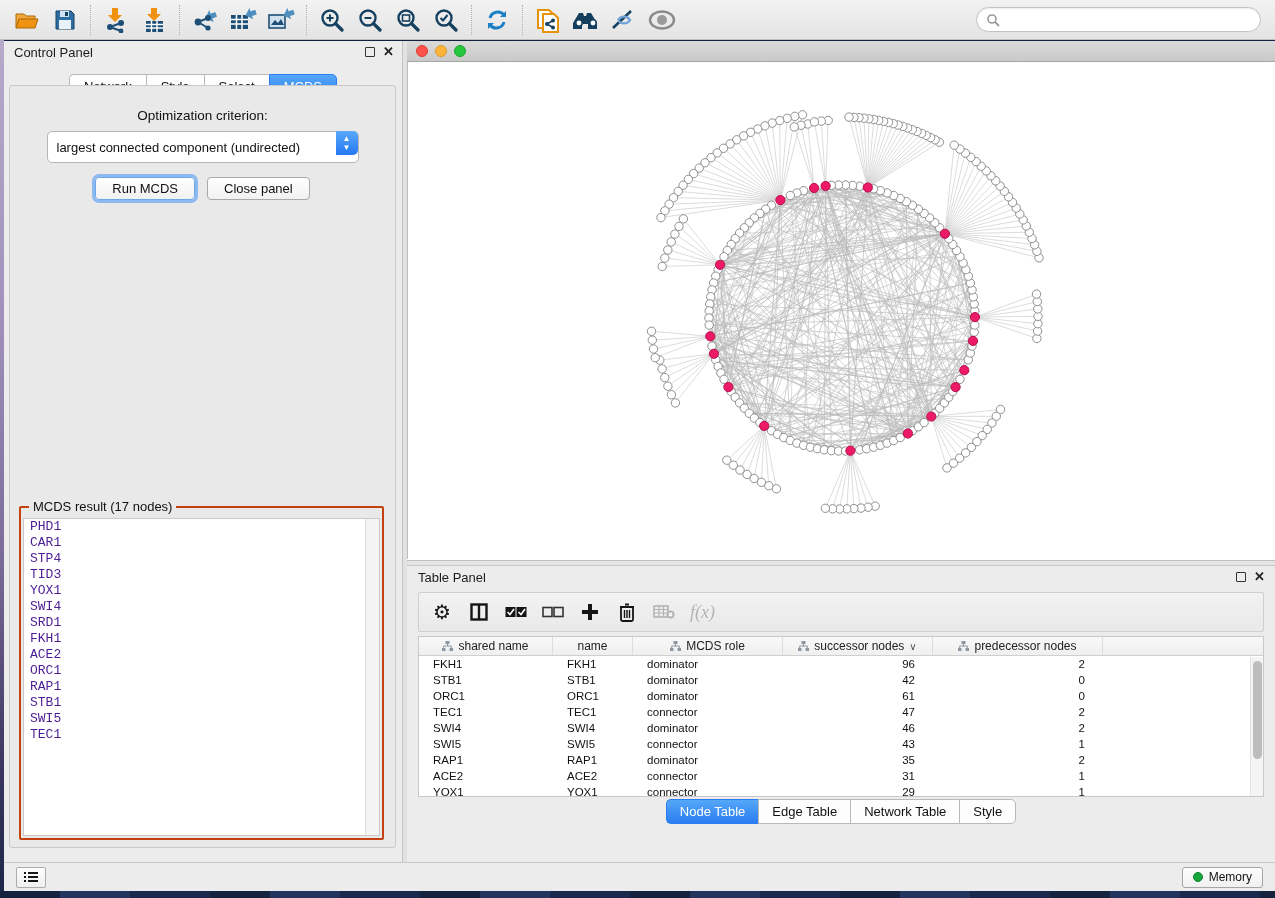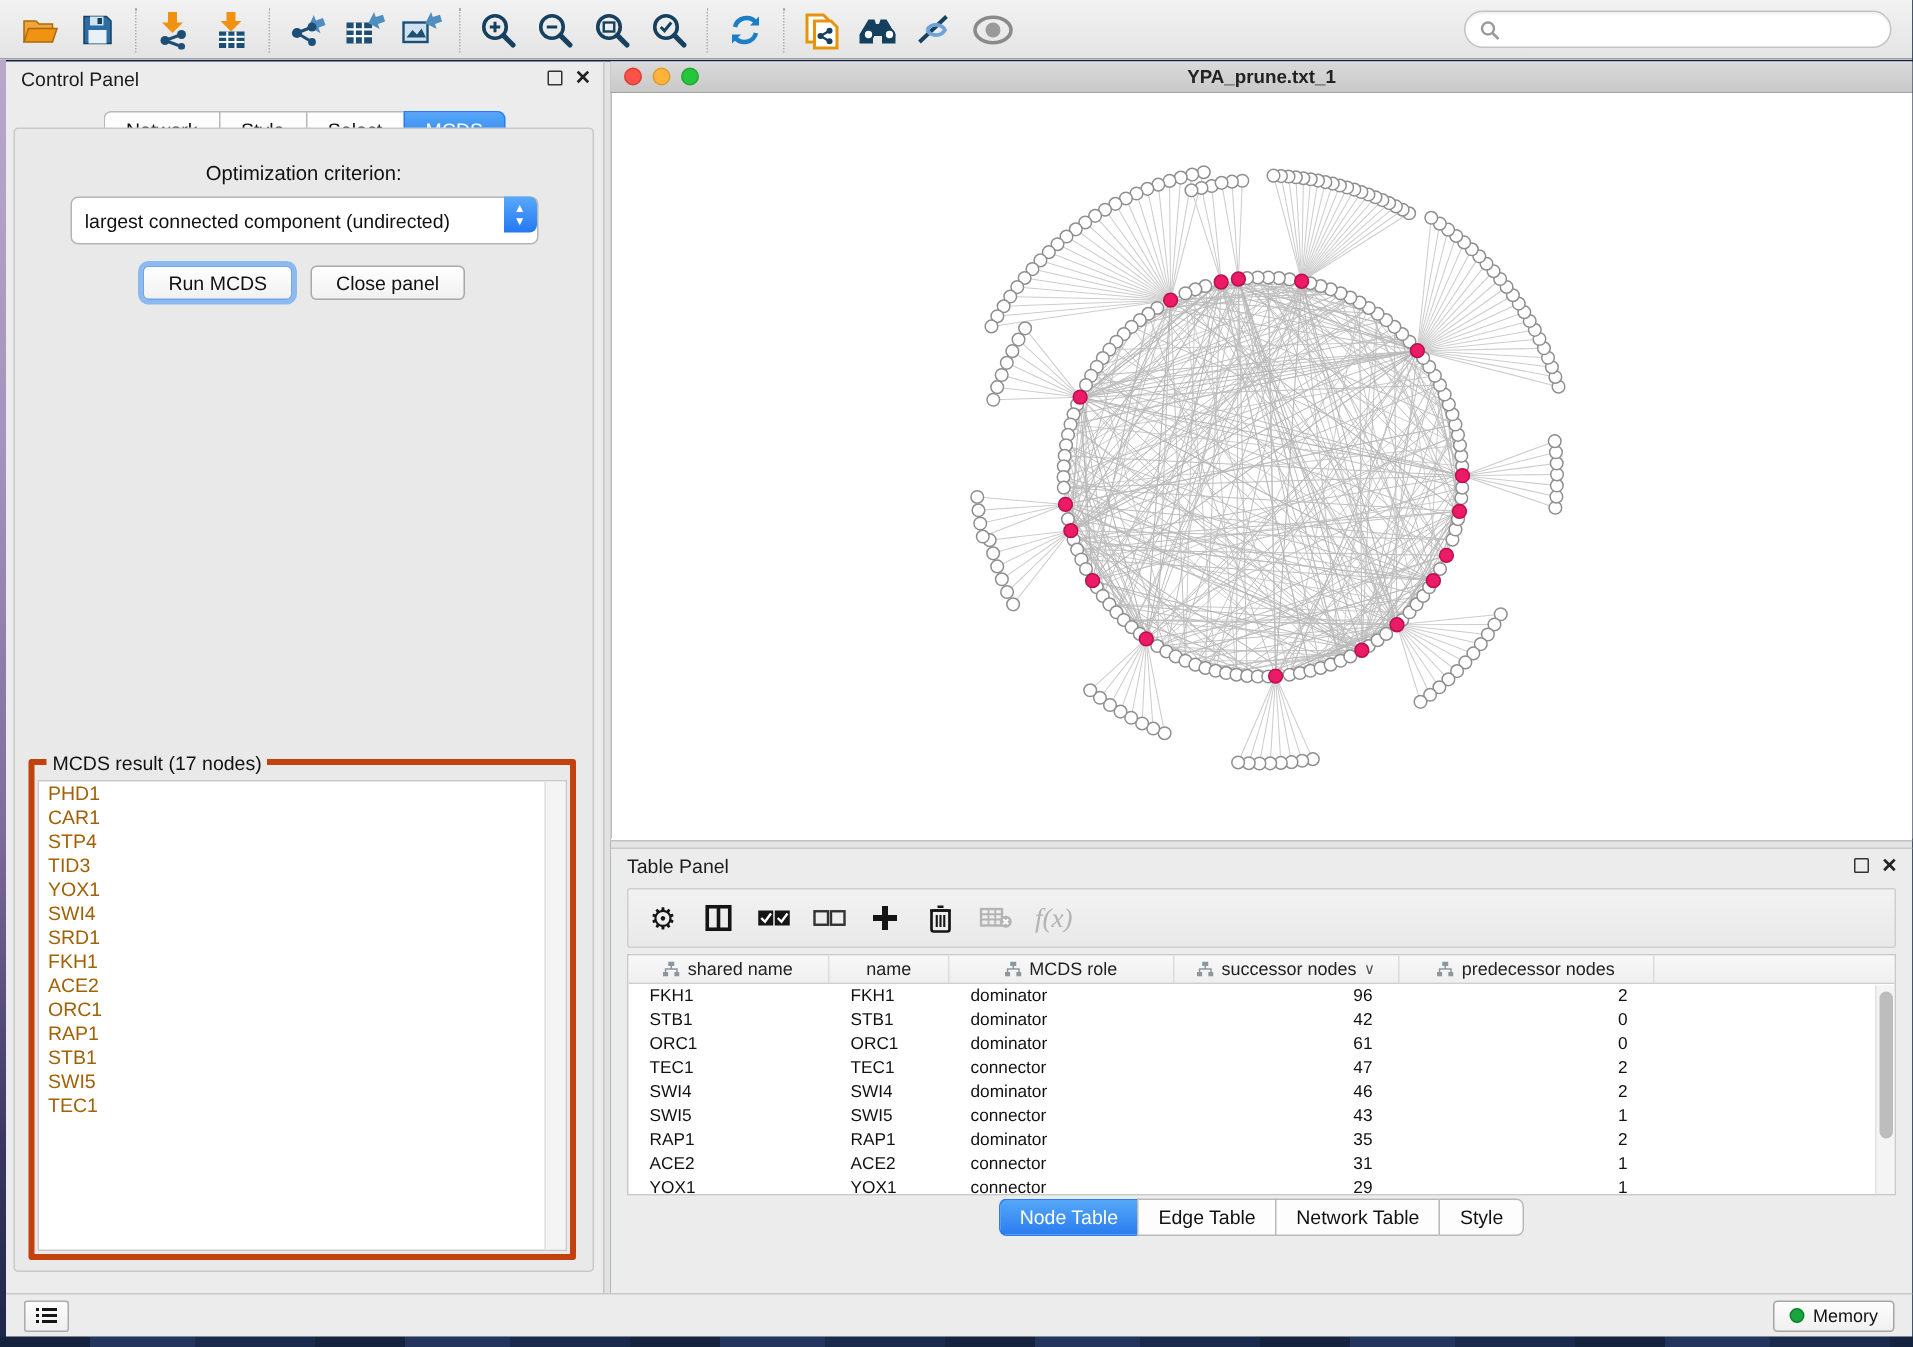--- a/index.html
+++ b/index.html
@@ -48,28 +48,28 @@
     font-size:13px; color:#111; padding-left:9px; }
   .combo-stepper { position:absolute; right:0; top:-1px; width:22px; height:24px;
     background:linear-gradient(#5aa9fb,#2478f2); border-radius:0 5px 5px 0;
     color:#fff; font-size:8px; line-height:8px; display:flex; flex-direction:column;
     align-items:center; justify-content:center; gap:1px; }
   .btn-row { display:flex; justify-content:center; gap:12px; margin-top:14px;align-items:center; }
   .cp-btn { height:23px; padding:0 16px; font-size:13px; color:#111; background:linear-gradient(#fff,#f1f1f1);
     border:1px solid #a9a9a9; border-radius:4px; }
   .cp-btn.focused { box-shadow:0 0 0 3px rgba(90,160,245,.65); border-color:#6ea7e8; }
   .fieldset-box { position:absolute; left:9px; right:11px; top:420px; bottom:7px;
-    border:4px solid #c2410c; border-radius:2px; }
+    border:2px solid #c2410c; border-radius:2px; }
   .fieldset-legend { position:absolute; top:-9px; left:8px; background:#e9e9e9;
     padding:0 4px; font-size:13px; color:#111; }
   .mcds-list { position:absolute; inset:8px 2px 2px 2px; top:10px; background:#fff;
     border:1px solid #c9c9c9; overflow:hidden; }
   .mcds-scroll { position:absolute; top:0; right:0; bottom:0; width:14px;
     background:#f4f4f4; border-left:1px solid #e0e0e0; }
-  .mcds-item { font-size:13px; color:#a16207; line-height:16px; padding-left:6px; }
+  .mcds-item { font-size:13px; color:#4c1d95; line-height:16px; padding-left:6px;font-family:Liberation Mono, monospace; }
 
   
   .net-divider { position:absolute; left:402px; top:41px; width:5px; bottom:36px; background:#e2e2e2; border-left:1px solid #c4c4c4; }
   .network-frame { position:absolute; left:407px; top:41px; right:0; height:519px; background:#fff; }
   .net-titlebar { height:21px; background:linear-gradient(#dadada,#c9c9c9);
     border-bottom:1px solid #a5a5a5; display:flex; align-items:center; position:relative; }
   .traffic { display:flex; gap:7px; margin-left:9px; }
   .light { width:12px; height:12px; border-radius:50%; }
   .net-title { position:absolute; left:0; right:0; text-align:center; font-size:12.5px;
     font-weight:bold; color:#222; }
@@ -311,21 +311,20 @@
 
 <div class="net-divider"></div>
 
 <div class="network-frame">
   <div class="net-titlebar">
     <div class="traffic">
       <span class="light" style="background:#fd5149;border:1px solid #df3c34;"></span>
       <span class="light" style="background:#fdb43a;border:1px solid #de9b2d;"></span>
       <span class="light" style="background:#25c53c;border:1px solid #1da930;"></span>
     </div>
-    <span class="net-title">YPA_prune.txt_1</span>
   </div>
   <div class="net-canvas" id="net-canvas"><svg width="869" height="497" viewBox="0 0 869 497">
         <line x1="327.2" y1="335.3" x2="310.1" y2="207.6" stroke="#c6c6c6" stroke-width="0.6"></line>
         <line x1="492.2" y1="375.6" x2="363.5" y2="368.7" stroke="#c6c6c6" stroke-width="0.6"></line>
         <line x1="510.4" y1="147.2" x2="301.2" y2="263.1" stroke="#c6c6c6" stroke-width="0.6"></line>
         <line x1="437.5" y1="123.0" x2="336.3" y2="346.2" stroke="#c6c6c6" stroke-width="0.6"></line>
         <line x1="504.5" y1="368.7" x2="305.7" y2="221.0" stroke="#c6c6c6" stroke-width="0.6"></line>
         <line x1="451.7" y1="124.2" x2="516.1" y2="360.6" stroke="#c6c6c6" stroke-width="0.6"></line>
         <line x1="416.3" y1="387.8" x2="395.6" y2="128.7" stroke="#c6c6c6" stroke-width="0.6"></line>
         <line x1="492.2" y1="136.4" x2="301.8" y2="241.9" stroke="#c6c6c6" stroke-width="0.6"></line>

